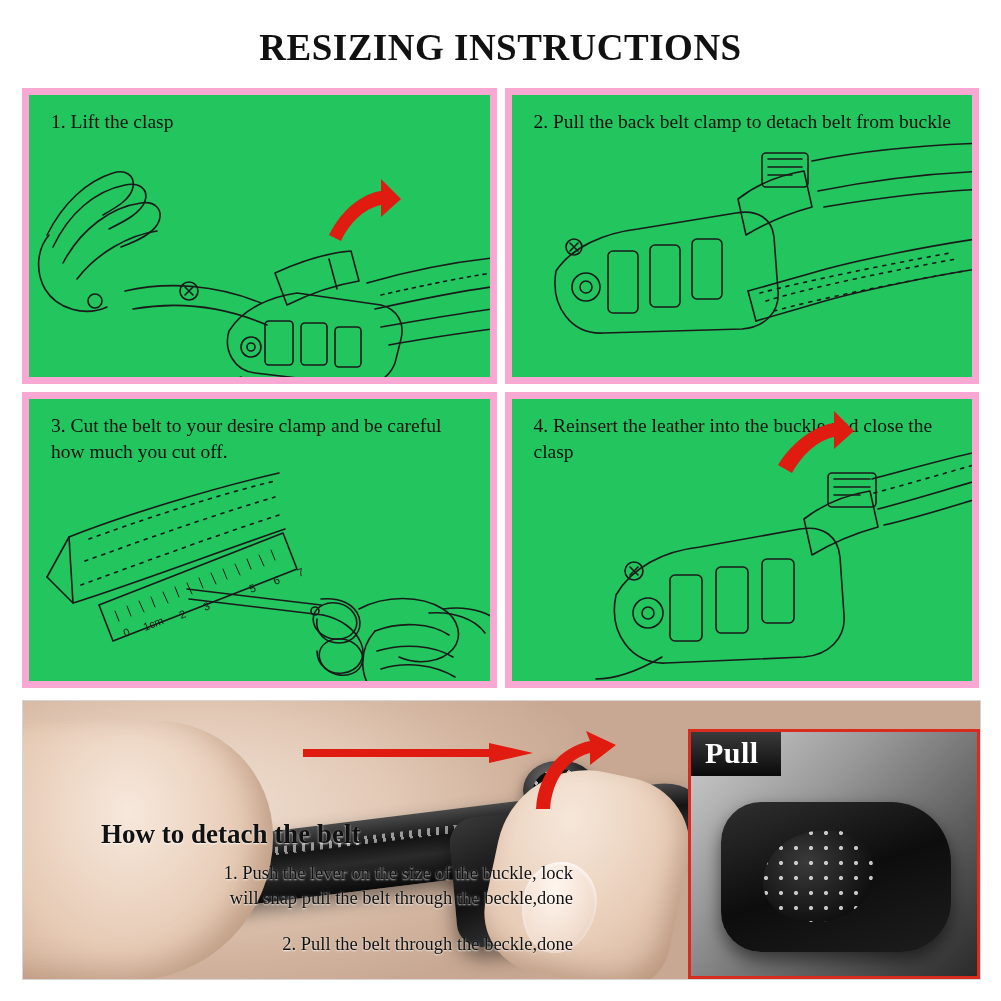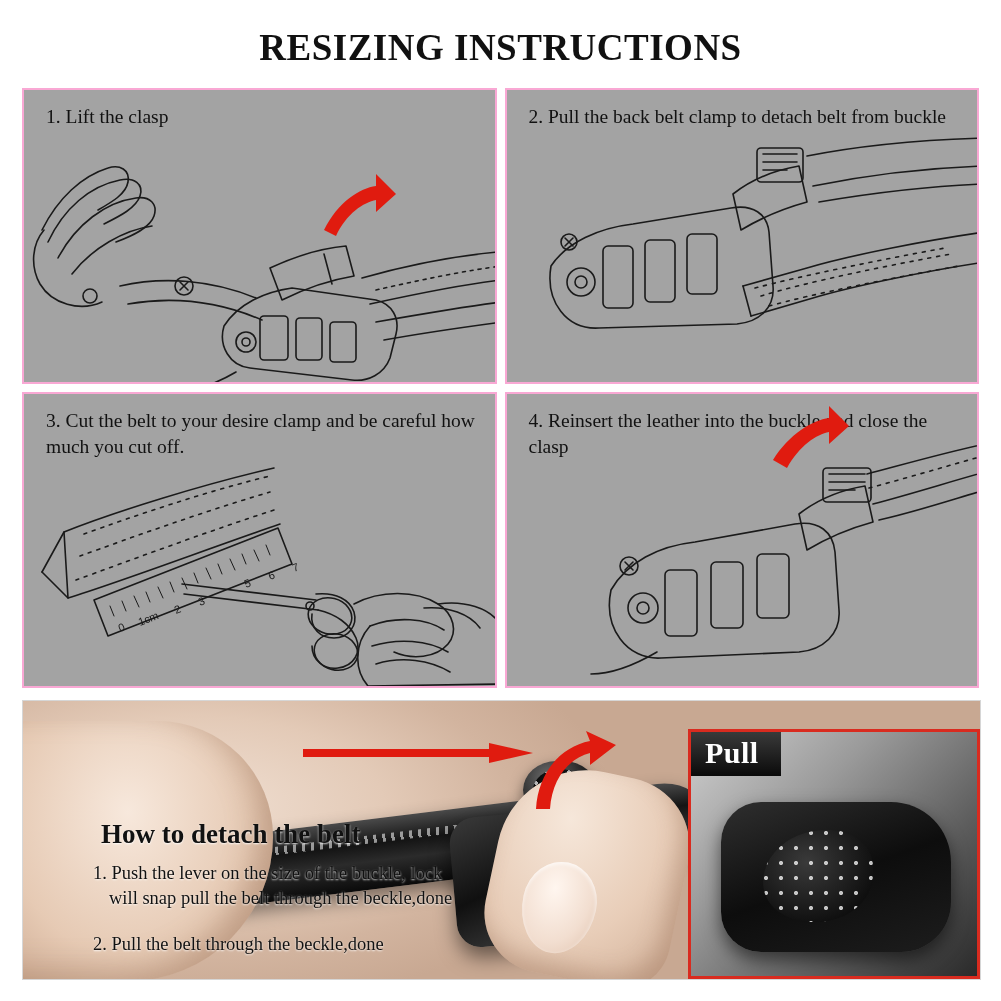--- a/index.html
+++ b/index.html
@@ -36,23 +36,23 @@
     top: 88px;
     left: 22px;
     width: 957px;
     height: 600px;
     display: grid;
     grid-template-columns: 1fr 1fr;
     grid-template-rows: 1fr 1fr;
     gap: 8px;
   }
   .cell {
-    border: 2px solid #f9a8d4;
+    border: 7px solid #f9a8d4;
     position: relative;
-    background: #a3a3a3;
+    background: #22c55e;
     overflow: hidden;
   }
   .cell-caption {
     position: absolute;
     top: 14px;
     left: 22px;
     right: 16px;
     font-size: 19.5px;
     line-height: 26px;
     font-family: "Liberation Serif", serif;
@@ -192,20 +192,21 @@
   .how-lines {
     position: absolute;
     left: 70px;
     top: 160px;
     width: 480px;
     font-size: 18.5px;
     line-height: 25px;
     font-family: "Liberation Serif", serif;
     color: #111;
     text-shadow: 0 1px 2px rgba(255,255,255,0.9);
+    text-align: right;
   }
   .how-lines .ln2 { margin-top: 21px; }
   .indent { padding-left: 16px; display:block; }
   .lock-inset {
     position: absolute;
     right: 0px;
     top: 28px;
     width: 292px;
     height: 250px;
     border: 3px solid #d92b1f;

